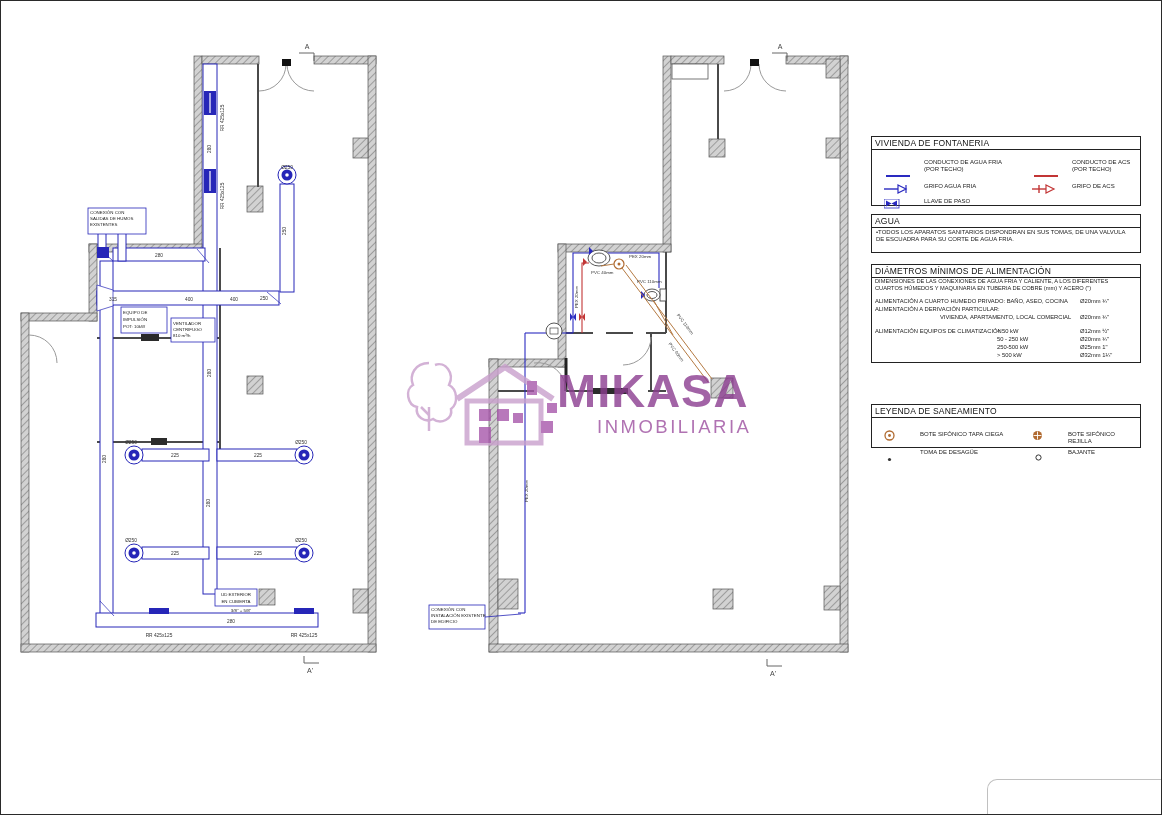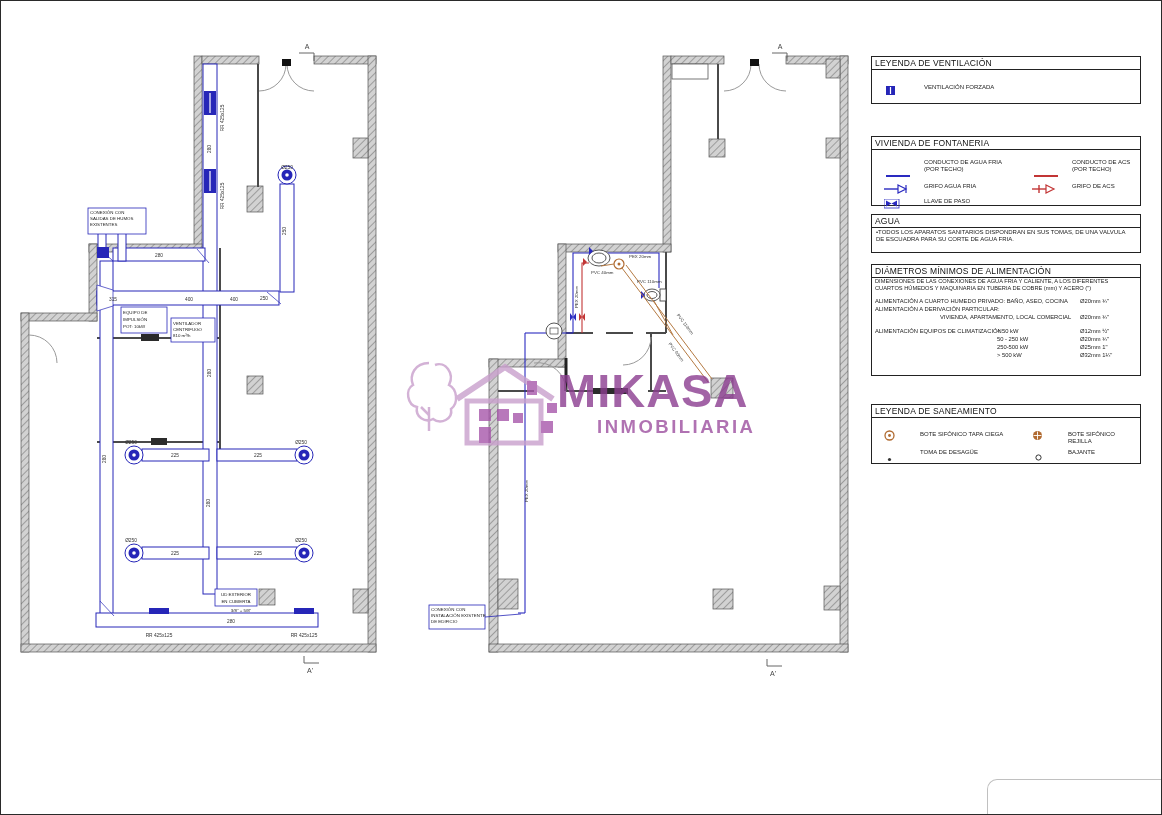--- a/index.html
+++ b/index.html
@@ -31,21 +31,21 @@
   .litem{position:absolute;font-size:6px;color:#222;line-height:6.5px;}
   .lsub{display:block;}
   .lico{position:absolute;}
   .nrow{position:absolute;font-size:6px;color:#222;line-height:7px;}
   .dval{position:absolute;font-size:5.8px;color:#222;white-space:nowrap;}
   .dlab{position:absolute;font-size:5.8px;color:#222;white-space:nowrap;}
   .dsub{position:absolute;font-size:5.7px;color:#222;line-height:6.5px;}
 
   #watermark{position:absolute;left:400px;top:350px;width:360px;height:105px;opacity:.8;pointer-events:none;}
   #wm-brand{position:absolute;left:156px;top:16px;font-size:47px;font-weight:bold;color:#8c3d90;letter-spacing:1px;line-height:47px;}
-  #wm-tag{position:absolute;left:196px;top:66px;font-size:18.5px;font-weight:bold;color:#9d50a0;letter-spacing:2.5px;line-height:19px;}
+  #wm-tag{position:absolute;left:196px;top:66px;font-size:18.5px;font-weight:normal;color:#9d50a0;letter-spacing:2.5px;line-height:19px;}
   #corner-box{position:absolute;left:986px;top:778px;width:176px;height:37px;background:#fff;border-top:1px solid #c0c0c0;border-left:1px solid #c0c0c0;border-top-left-radius:10px;}
 </style>
 </head>
 <body>
 
 <div id="canvas">
 
 <svg width="1162" height="815" style="position:absolute;left:0;top:0">
   <defs>
     <pattern id="hatch" width="5" height="5" patternTransform="rotate(45)" patternUnits="userSpaceOnUse">
@@ -327,30 +327,20 @@
       <rect x="112" y="62" width="10" height="10" fill="#a757ab"></rect>
       <rect x="126" y="30" width="10" height="14" fill="#a757ab"></rect>
       <rect x="146" y="52" width="10" height="10" fill="#a757ab"></rect>
       <rect x="140" y="70" width="12" height="12" fill="#a757ab"></rect>
     </g>
   </svg>
   <div id="wm-brand">MIKASA</div>
   <div id="wm-tag">INMOBILIARIA</div>
 </div>
 
-<div class="lg" style="top:55px;height:48px">
-  <div class="lg-title">LEYENDA DE VENTILACIÓN</div>
-  <span class="lico" style="left:14px;top:24px">
-    <svg width="9" height="9">
-          <rect x="0" y="0" width="9" height="9" fill="#2626b8"></rect>
-          <line x1="4.5" y1="1" x2="4.5" y2="8" stroke="#fff" stroke-width="1.2"></line>
-        </svg>
-  </span>
-  <span class="litem" style="left:52px;top:27px">VENTILACIÓN FORZADA</span>
-</div>
 
 <div class="lg" style="top:135px;height:70px">
   <div class="lg-title">VIVIENDA DE FONTANERIA</div>
   <span class="lico" style="left:14px;top:27px">
     <svg width="24" height="4">
           <line x1="0" y1="2" x2="24" y2="2" stroke="#2a2ac0" stroke-width="2"></line>
         </svg>
   </span>
   <span class="litem" style="left:52px;top:22px;width:100px">
     <span>CONDUCTO DE AGUA FRIA</span>
@@ -388,40 +378,40 @@
         </svg>
   </span>
   <span class="litem" style="left:52px;top:61px">LLAVE DE PASO</span>
 </div>
 
 <div class="lg" style="top:213px;height:39px">
   <div class="lg-title">AGUA</div>
   <div class="nrow" style="left:4px;top:14px;width:258px">•TODOS LOS APARATOS SANITARIOS DISPONDRAN EN SUS TOMAS, DE UNA VALVULA DE ESCUADRA PARA SU CORTE DE AGUA FRIA.</div>
 </div>
 
-<div class="lg" style="top:263px;height:112px">
+<div class="lg" style="top:263px;height:99px">
   <div class="lg-title">DIÁMETROS MÍNIMOS DE ALIMENTACIÓN</div>
   <div class="dsub" style="left:3px;top:13px;width:262px">DIMENSIONES DE LAS CONEXIONES DE AGUA FRIA Y CALIENTE, A LOS DIFERENTES CUARTOS HÚMEDOS Y MAQUINARIA EN TUBERIA DE COBRE (mm) Y ACERO (")</div>
   <span class="dlab" style="left:3px;top:33px">ALIMENTACIÓN A CUARTO HUMEDO PRIVADO: BAÑO, ASEO, COCINA</span>
   <span class="dval" style="left:208px;top:33px">Ø20mm ¾"</span>
   <span class="dlab" style="left:3px;top:41px">ALIMENTACIÓN A DERIVACIÓN PARTICULAR:</span>
   <span class="dlab" style="left:68px;top:49px">VIVIENDA, APARTAMENTO, LOCAL COMERCIAL</span>
   <span class="dval" style="left:208px;top:49px">Ø20mm ¾"</span>
   <span class="dlab" style="left:3px;top:63px">ALIMENTACIÓN EQUIPOS DE CLIMATIZACIÓN</span>
   <span class="dlab" style="left:125px;top:63px">&lt; 50 kW</span>
   <span class="dval" style="left:208px;top:63px">Ø12mm ½"</span>
   <span class="dlab" style="left:125px;top:71px">50 - 250 kW</span>
   <span class="dval" style="left:208px;top:71px">Ø20mm ¾"</span>
   <span class="dlab" style="left:125px;top:79px">250-500 kW</span>
   <span class="dval" style="left:208px;top:79px">Ø25mm 1"</span>
   <span class="dlab" style="left:125px;top:87px">&gt; 500 kW</span>
   <span class="dval" style="left:208px;top:87px">Ø32mm 1¼"</span>
 </div>
 
-<div class="lg" style="top:403px;height:60px">
+<div class="lg" style="top:403px;height:44px">
   <div class="lg-title">LEYENDA DE SANEAMIENTO</div>
   <span class="lico" style="left:12px;top:22px">
     <svg width="11" height="11">
           <circle cx="5.5" cy="5.5" r="4.5" fill="none" stroke="#b06a30" stroke-width="1.3"></circle>
           <circle cx="5.5" cy="5.5" r="1.4" fill="#b06a30"></circle>
         </svg>
   </span>
   <span class="litem" style="left:48px;top:26px">BOTE SIFÓNICO TAPA CIEGA</span>
   <span class="lico" style="left:160px;top:22px">
     <svg width="11" height="11">

